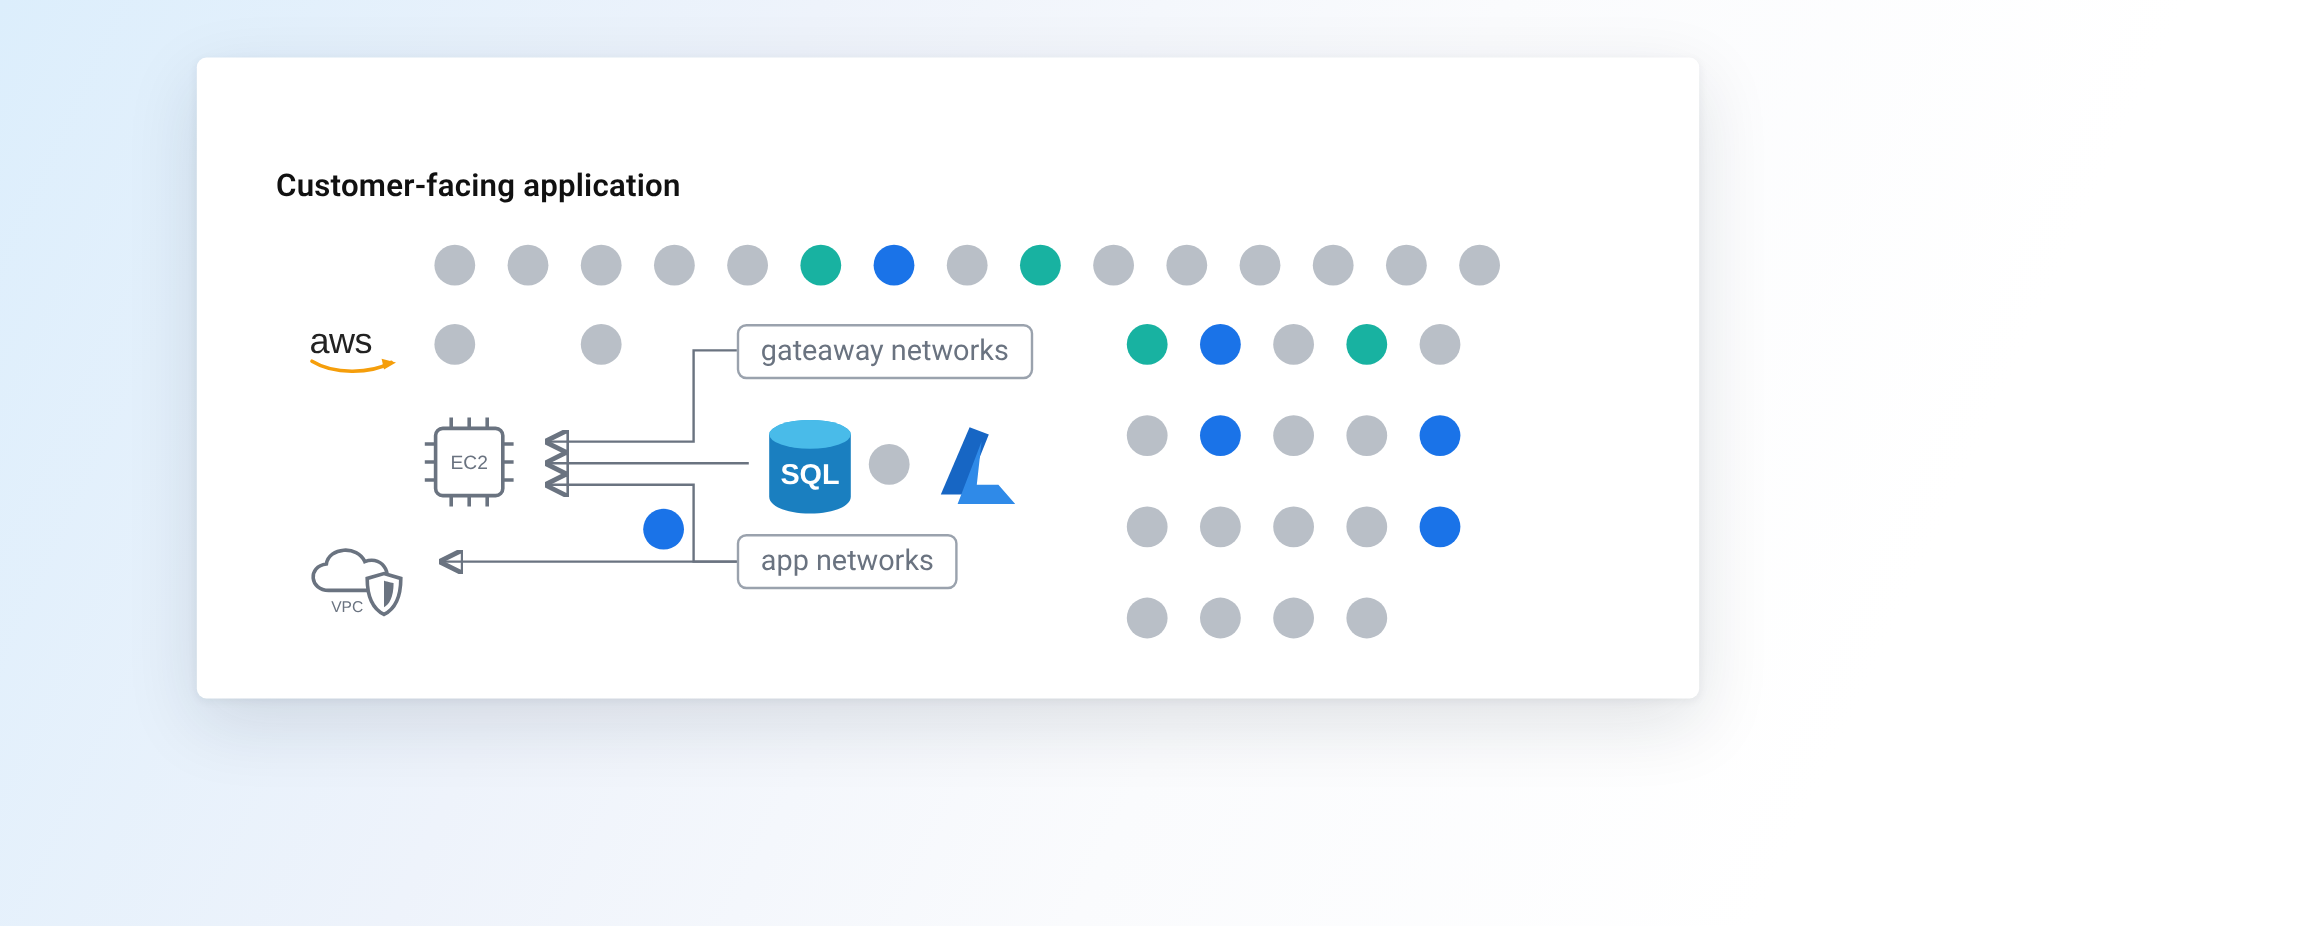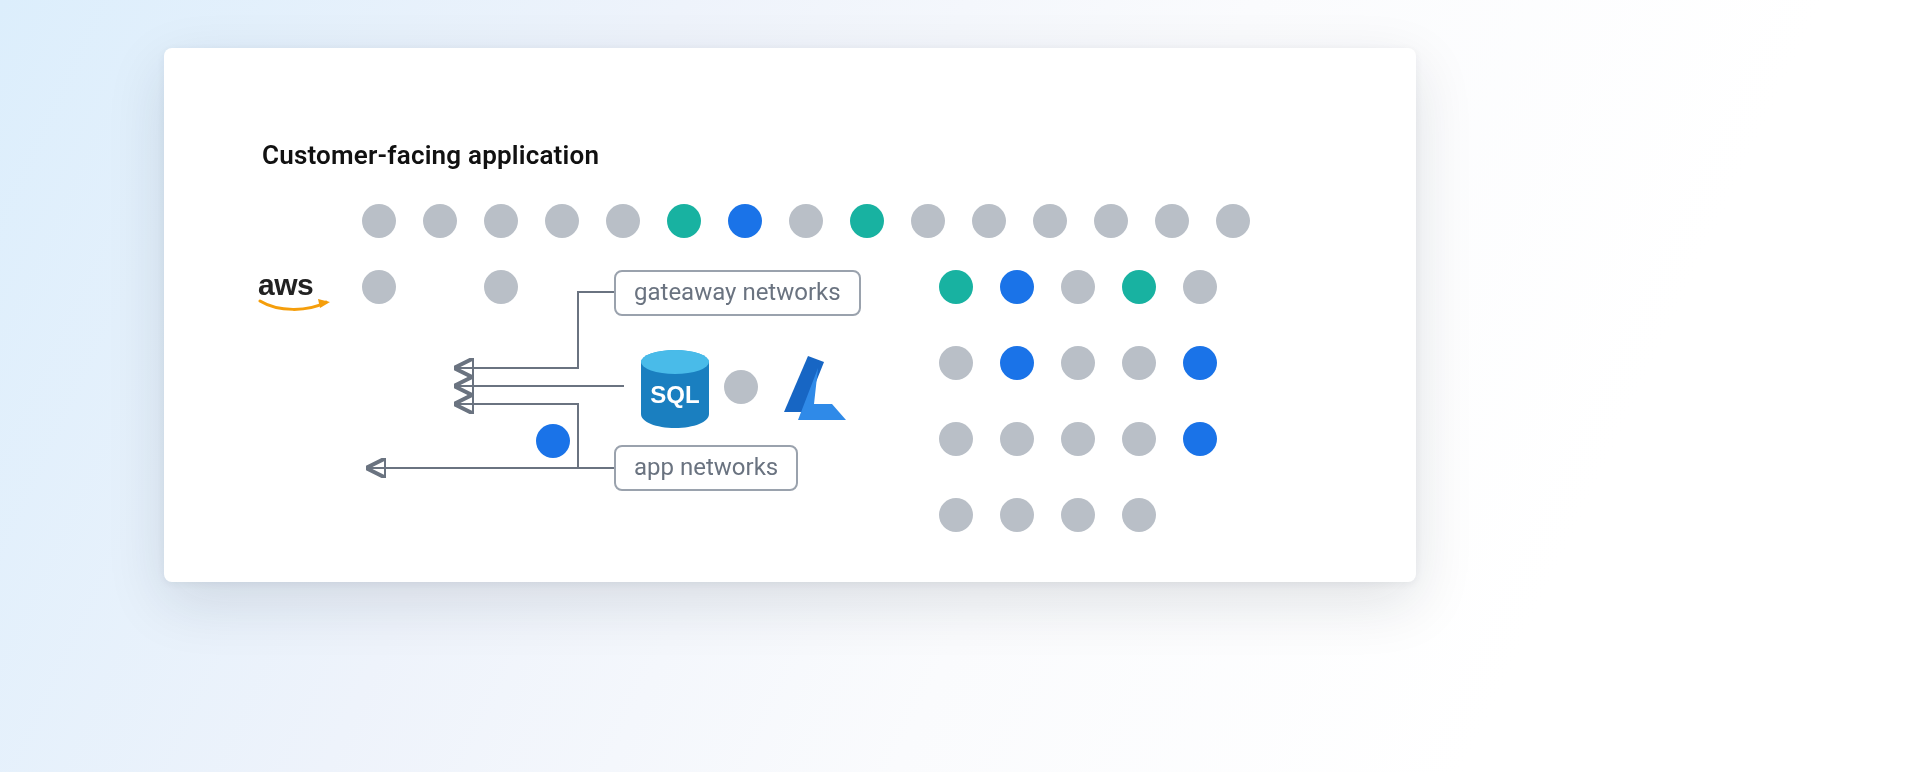--- a/index.html
+++ b/index.html
@@ -28,21 +28,20 @@
     border-radius:8px;
     box-shadow:0 20px 60px rgba(20,30,50,.12),0 2px 8px rgba(20,30,50,.06);
   }
   .title{
     position:absolute;
     left:66px;top:92px;
     font-size:26px;
     font-weight:600;
     color:var(--text);
     letter-spacing:.2px;
-    margin-left:32px;
   }
   .dot{
     position:absolute;
     width:34px;height:34px;border-radius:50%;
     background:var(--gray);
   }
   .dot.teal{background:var(--teal);}
   .dot.blue{background:var(--blue);}
 
   .chip{
@@ -53,21 +52,21 @@
     font-size:24px;
     color:var(--muted);
     background:#fff;
     white-space:nowrap;
   }
 
   .aws{
     position:absolute;
     left:94px;top:220px;width:92px;
   }
-  .aws .txt{font-weight:700;font-size:30px;color:#222;font-family:Arial,Helvetica,sans-serif;letter-spacing:-.5px;margin-top:45px;}
+  .aws .txt{font-weight:400;font-size:30px;color:#222;font-family:Arial,Helvetica,sans-serif;letter-spacing:-.5px;margin-top:45px;}
   .aws svg{display:block;margin-top:-4px;}
 
   .elb{position:absolute;left:74px;top:305px;width:88px;height:70px;}
   .ec2{position:absolute;left:182px;top:292px;width:90px;height:90px;}
   .vpc{position:absolute;left:84px;top:400px;width:110px;height:78px;}
   .sql{position:absolute;left:472px;top:300px;width:78px;height:88px;}
   .azure{position:absolute;left:610px;top:300px;width:80px;height:80px;}
 
   .connectors{position:absolute;left:0;top:0;width:100%;height:100%;pointer-events:none;}
   .connectors line,.connectors path,.connectors polyline{stroke:var(--stroke);stroke-width:2;fill:none;}
@@ -88,21 +87,49 @@
 
   <div class="aws">
     <span class="txt">aws</span>
     <svg width="78" height="16" viewBox="0 0 78 16">
       <path d="M2 3 C 20 14, 50 14, 68 4" stroke="#f59e0b" stroke-width="3" fill="none" stroke-linecap="round"></path>
       <path d="M60 1 L72 4 L62 10 Z" fill="#f59e0b"></path>
     </svg>
   </div>
 
 
-
+  <div class="ec2">
+    <svg width="90" height="90" viewBox="0 0 90 90">
+      <rect x="17" y="17" width="56" height="56" rx="6" fill="none" stroke="var(--stroke)" stroke-width="3"></rect>
+      <g stroke="var(--stroke)" stroke-width="3">
+        <line x1="30" y1="8" x2="30" y2="17"></line>
+          <line x1="45" y1="8" x2="45" y2="17"></line>
+          <line x1="60" y1="8" x2="60" y2="17"></line>
+        <line x1="30" y1="73" x2="30" y2="82"></line>
+          <line x1="45" y1="73" x2="45" y2="82"></line>
+          <line x1="60" y1="73" x2="60" y2="82"></line>
+        <line x1="8" y1="30" x2="17" y2="30"></line>
+          <line x1="8" y1="45" x2="17" y2="45"></line>
+          <line x1="8" y1="60" x2="17" y2="60"></line>
+        <line x1="73" y1="30" x2="82" y2="30"></line>
+          <line x1="73" y1="45" x2="82" y2="45"></line>
+          <line x1="73" y1="60" x2="82" y2="60"></line>
+      </g>
+      <text x="45" y="51" text-anchor="middle" font-size="16" fill="var(--muted)" font-family="Arial">EC2</text>
+    </svg>
+  </div>
+
+  <div class="vpc">
+    <svg width="110" height="78" viewBox="0 0 110 78">
+      <path d="M26 44 C10 44 8 24 24 22 C26 8 50 6 56 20 C72 14 82 34 68 44 Z" fill="none" stroke="var(--stroke)" stroke-width="3"></path>
+      <path d="M72 30 C72 30 86 34 86 34 C86 52 80 60 72 64 C64 60 58 52 58 34 C58 34 72 30 72 30 Z" fill="#fff" stroke="var(--stroke)" stroke-width="3"></path>
+      <path d="M72 36 C72 36 80 38 80 38 C80 50 76 56 72 58 Z" fill="var(--stroke)"></path>
+      <text x="28" y="62" font-size="13" fill="var(--muted)" font-family="Arial">VPC</text>
+    </svg>
+  </div>
 
   <div class="sql">
     <svg width="78" height="88" viewBox="0 0 78 88">
       <ellipse cx="39" cy="14" rx="34" ry="12" fill="#2aa7df"></ellipse>
       <path d="M5 14 V66 C5 74 20 80 39 80 C58 80 73 74 73 66 V14" fill="#1a7fc0"></path>
       <ellipse cx="39" cy="14" rx="34" ry="12" fill="#49bbe9"></ellipse>
       <text x="39" y="55" text-anchor="middle" font-size="24" font-weight="700" fill="#fff" font-family="Arial">SQL</text>
     </svg>
   </div>
 

